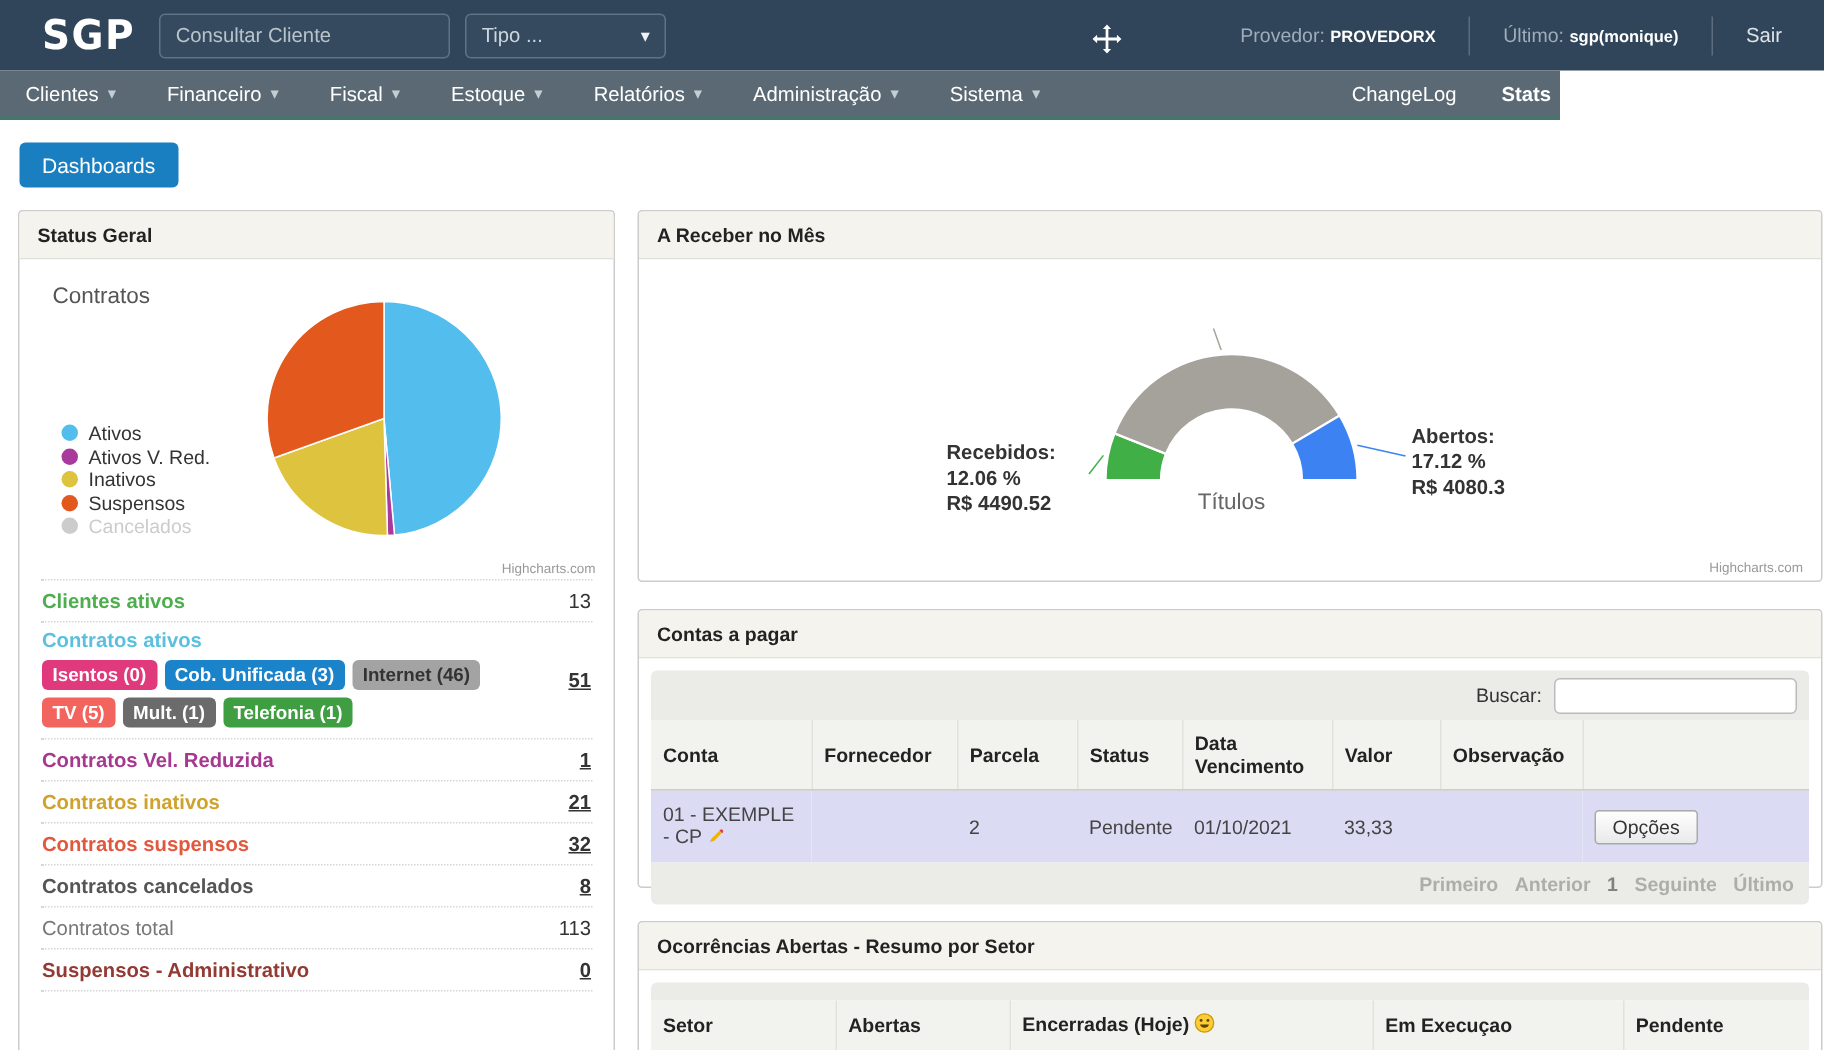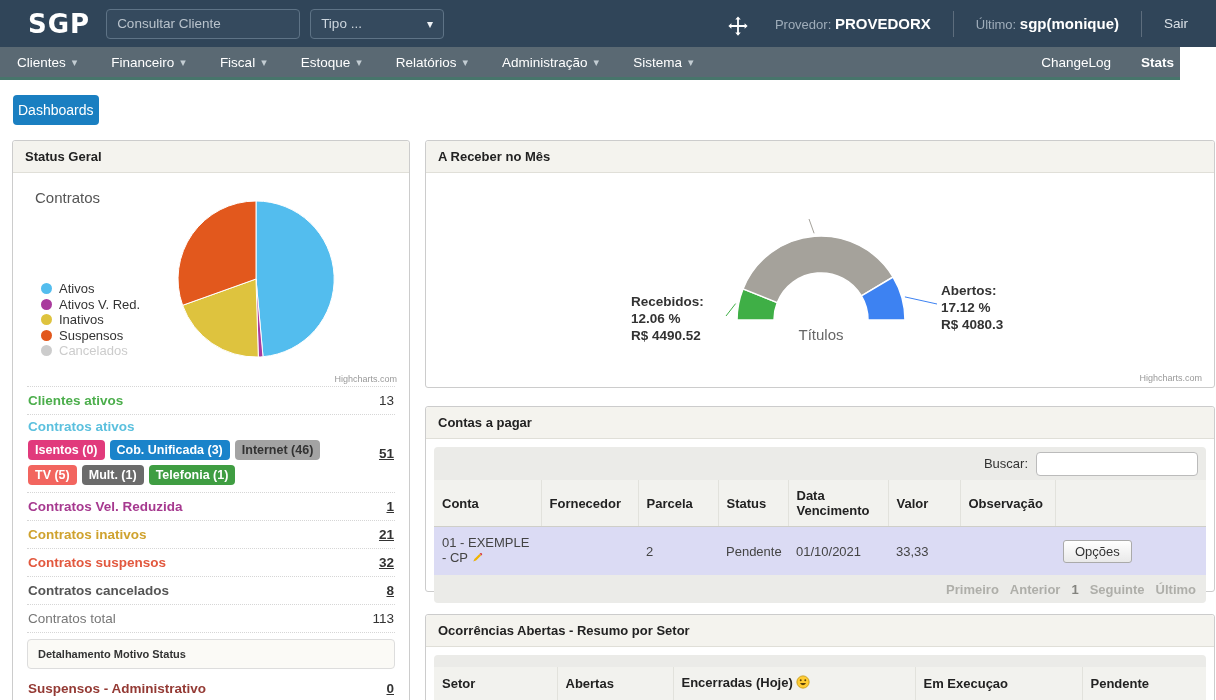--- a/index.html
+++ b/index.html
@@ -16,37 +16,37 @@
         font-family:"Liberation Sans",sans-serif;}
   .nav-search::placeholder{color:#b9c3cc;opacity:1;}
   .nav-select{margin-left:10px;width:112px;height:28px;background:#354a5e;border:1px solid #5e7386;
         border-radius:4px;color:#cdd6de;font-size:13.5px;padding:0 10px;display:flex;
         align-items:center;justify-content:space-between;cursor:pointer;}
   .nav-select .caret{color:#eef2f5;font-size:12px;}
   .move-icon{position:absolute;left:7274px;}
   .move-icon{position:absolute;left:727px;top:15px;width:22px;height:22px;cursor:move;}
   .nav-right{margin-left:auto;display:flex;align-items:center;height:100%;padding-right:14px;}
   .nav-info{font-size:13px;color:#9fadba;white-space:nowrap;padding:0 22px;}
-  .nav-info b{color:#fff;font-size:15px;}
+  .nav-info b{color:#fff;font-size:11px;}
   .nav-sep{width:1px;height:26px;background:rgba(255,255,255,.22);}
   .nav-sair{font-size:13.5px;color:#dbe2e8;padding:0 14px 0 22px;cursor:pointer;text-decoration:none;}
 
   
-  .menubar{position:absolute;left:0;top:47px;width:1180px;height:30px;background:#5a6973;
+  .menubar{position:absolute;left:0;top:47px;width:1040px;height:30px;background:#5a6973;
            border-bottom:3px solid #47756b;display:flex;align-items:center;box-sizing:border-box;
            height:33px;}
   .menu-item{color:#fff;font-size:13.5px;padding:0 17px;cursor:pointer;display:flex;align-items:center;gap:6px;}
   .menu-item .caret{color:#c3cdd3;font-size:11px;}
   .menu-right{margin-left:auto;display:flex;align-items:center;gap:8px;}
   .menu-link{color:#fff;font-size:13.5px;padding:0 11px;cursor:pointer;text-decoration:none;}
   .menu-link.bold{font-weight:bold;padding-right:6px;}
 
   
   .dash-btn{position:absolute;left:13px;top:95px;background:#1a7fc1;color:#fff;border:none;
-            border-radius:4px;font-size:14px;padding:7px 5px;cursor:pointer;
+            border-radius:4px;font-size:14px;padding:7px 15px;cursor:pointer;
             font-family:"Liberation Sans",sans-serif;}
 
   
   .panel{position:absolute;background:#fff;border:1px solid #ccc;border-radius:3px;box-sizing:border-box;}
   .panel-header{background:#f4f3ee;border-bottom:1px solid #e0dfd8;padding:8px 12px;
                 font-size:13px;font-weight:bold;color:#222;border-radius:3px 3px 0 0;}
   .panel-body{position:relative;}
 
   #status-panel{left:12px;top:140px;width:398px;height:600px;}
   #receber-panel{left:425px;top:140px;width:790px;height:248px;}
@@ -247,21 +247,20 @@
           <div class="stat-value link">32</div>
         </div>
         <div class="stat-row">
           <div class="stat-label" style="color: rgb(85, 85, 85);">Contratos cancelados</div>
           <div class="stat-value link">8</div>
         </div>
         <div class="stat-row">
           <div class="stat-label plain" style="color: rgb(119, 119, 119);">Contratos total</div>
           <div class="stat-value">113</div>
         </div>
-        <div class="detail-box">Detalhamento Motivo Status</div>
         <div class="stat-row">
           <div class="stat-label" style="color: rgb(148, 58, 52);">Suspensos - Administrativo</div>
           <div class="stat-value link">0</div>
         </div>
 
       </div>
     </div>
   </div>
 
   <div class="panel" id="receber-panel">

